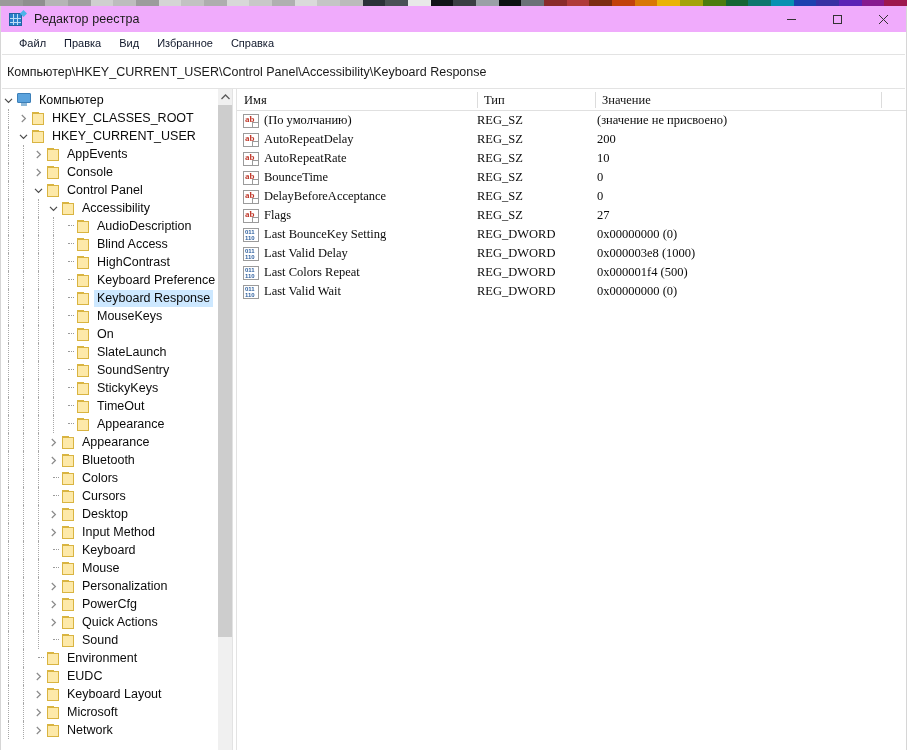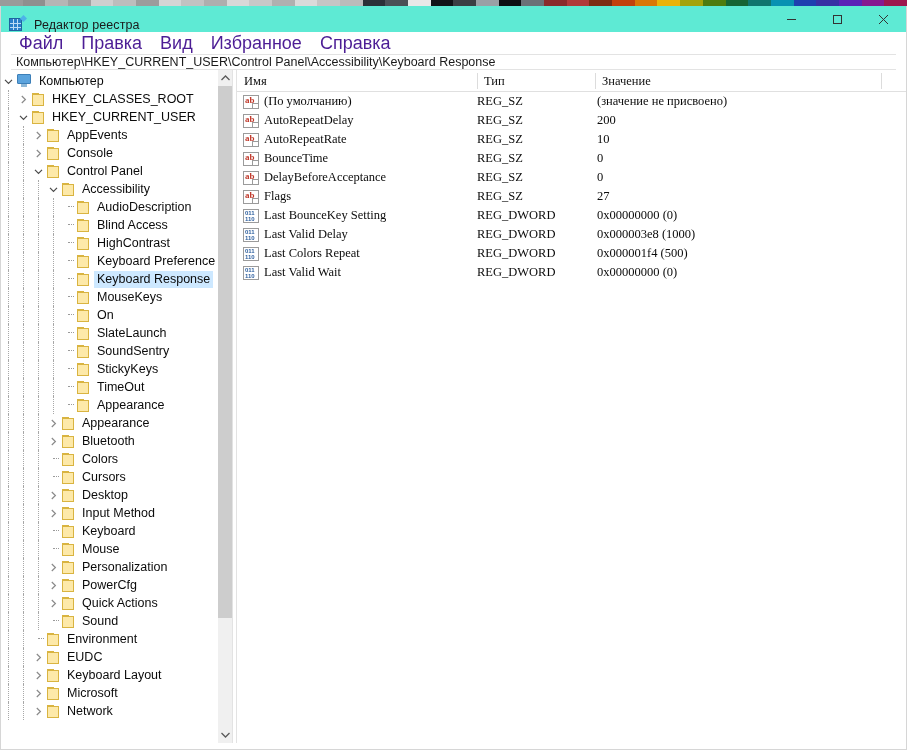--- a/index.html
+++ b/index.html
@@ -32,23 +32,23 @@
     background: #ffffff;
     border-left: 1px solid #d6d6d6;
     border-right: 1px solid #d6d6d6;
     border-bottom: 1px solid #d6d6d6;
   }
 
   
   .titlebar {
     position: relative;
     height: 26px;
-    background: #5eead4;
+    background: #f0abfc;
     display: flex;
-    align-items: flex-end;
+    align-items: center;
   }
   .app-icon {
     margin-left: 8px;
     width: 16px; height: 16px;
     position: relative;
   }
   .app-icon .grid {
     position: absolute; left: 0; top: 2px;
     width: 13px; height: 13px;
     background: #2a7fc9;
@@ -93,30 +93,30 @@
 
   
   .menubar {
     height: 22px;
     display: flex;
     align-items: center;
     padding-left: 9px;
     background: #ffffff;
   }
   .menu-item {
-    font-size: 18px;
-    color: #4c1d95;
+    font-size: 11px;
+    color: #0f172a;
     padding: 2px 9px 2px 9px;
     cursor: default;
   }
 
   
   .addressbar {
-    height: 16px;
-    margin: 0 10px;
+    height: 35px;
+    margin: 0 1px;
     border-top: 1px solid #e3e3e3;
     border-bottom: 1px solid #e3e3e3;
     display: flex; align-items: center;
     background: #ffffff;
   }
   .addressbar .path {
     font-size: 12.5px;
     color: #1a1a1a;
     padding-left: 5px;
     white-space: nowrap;

